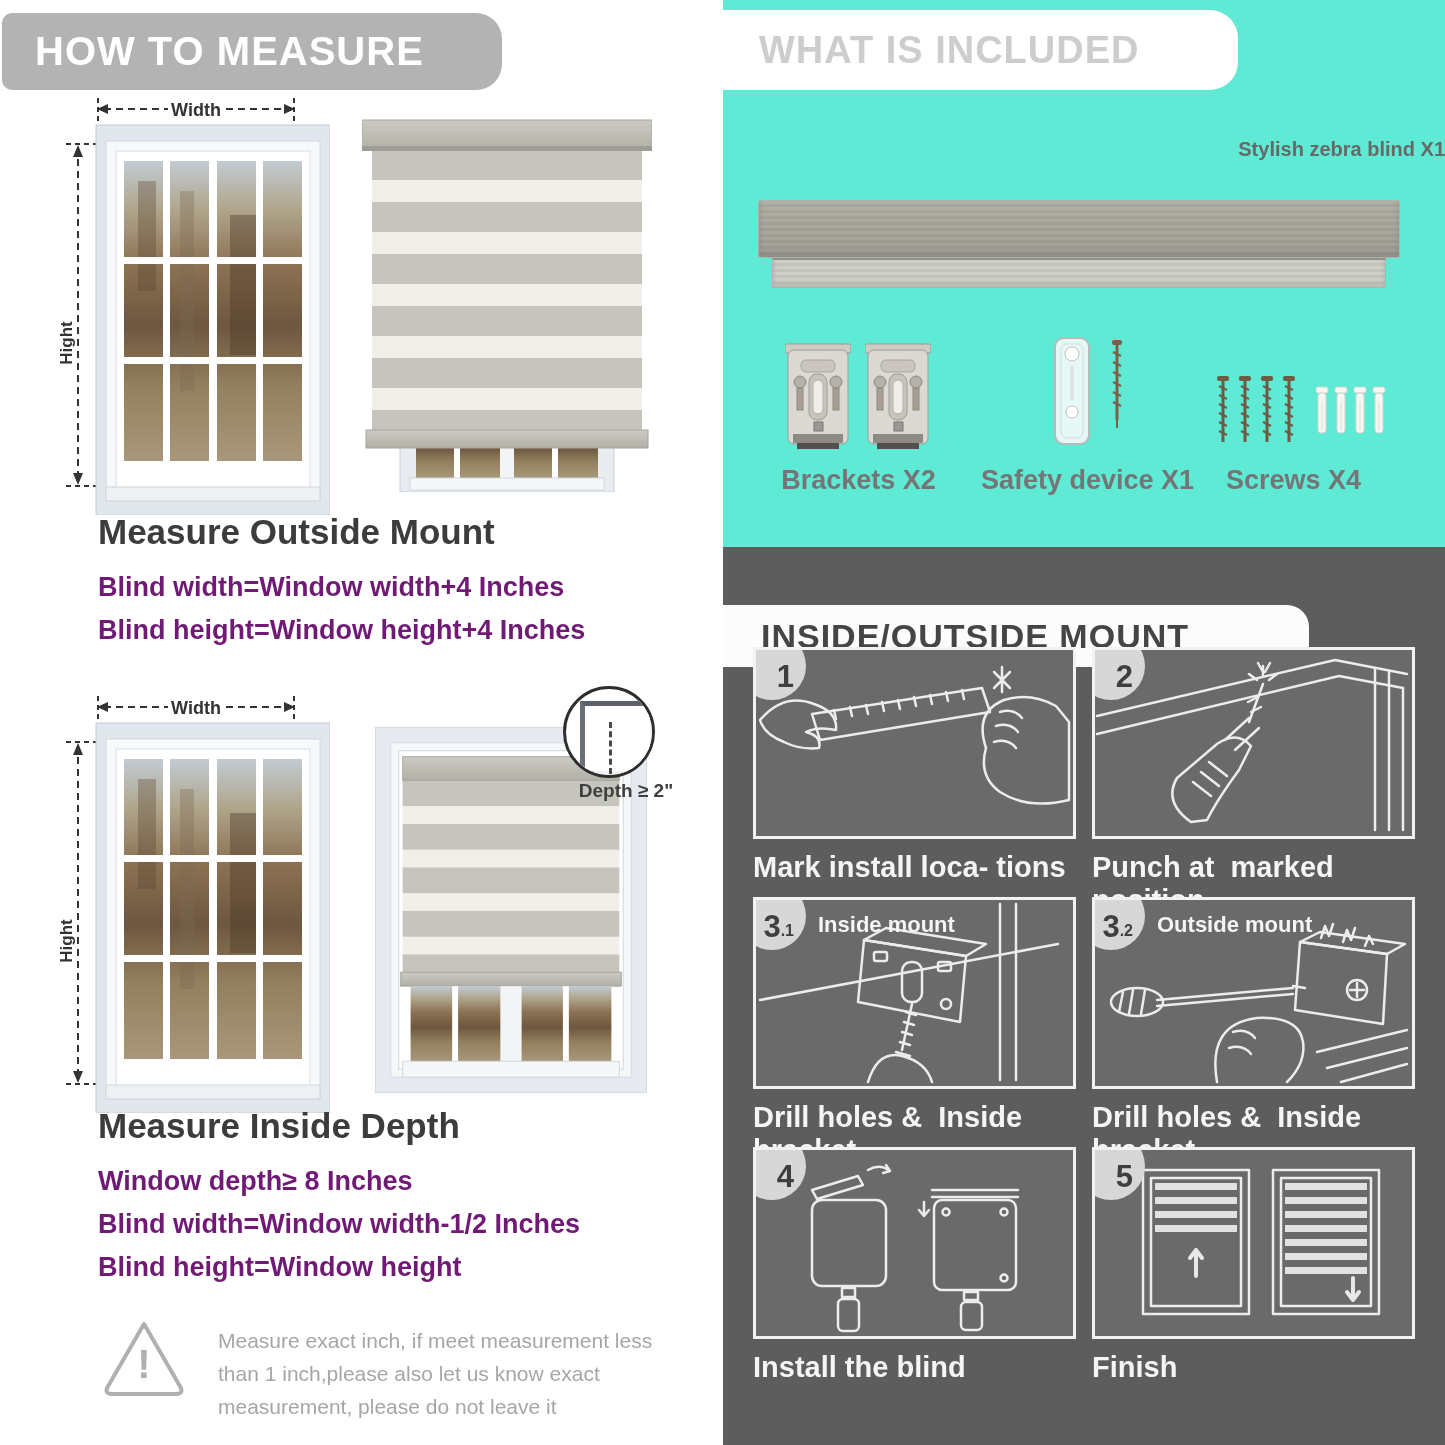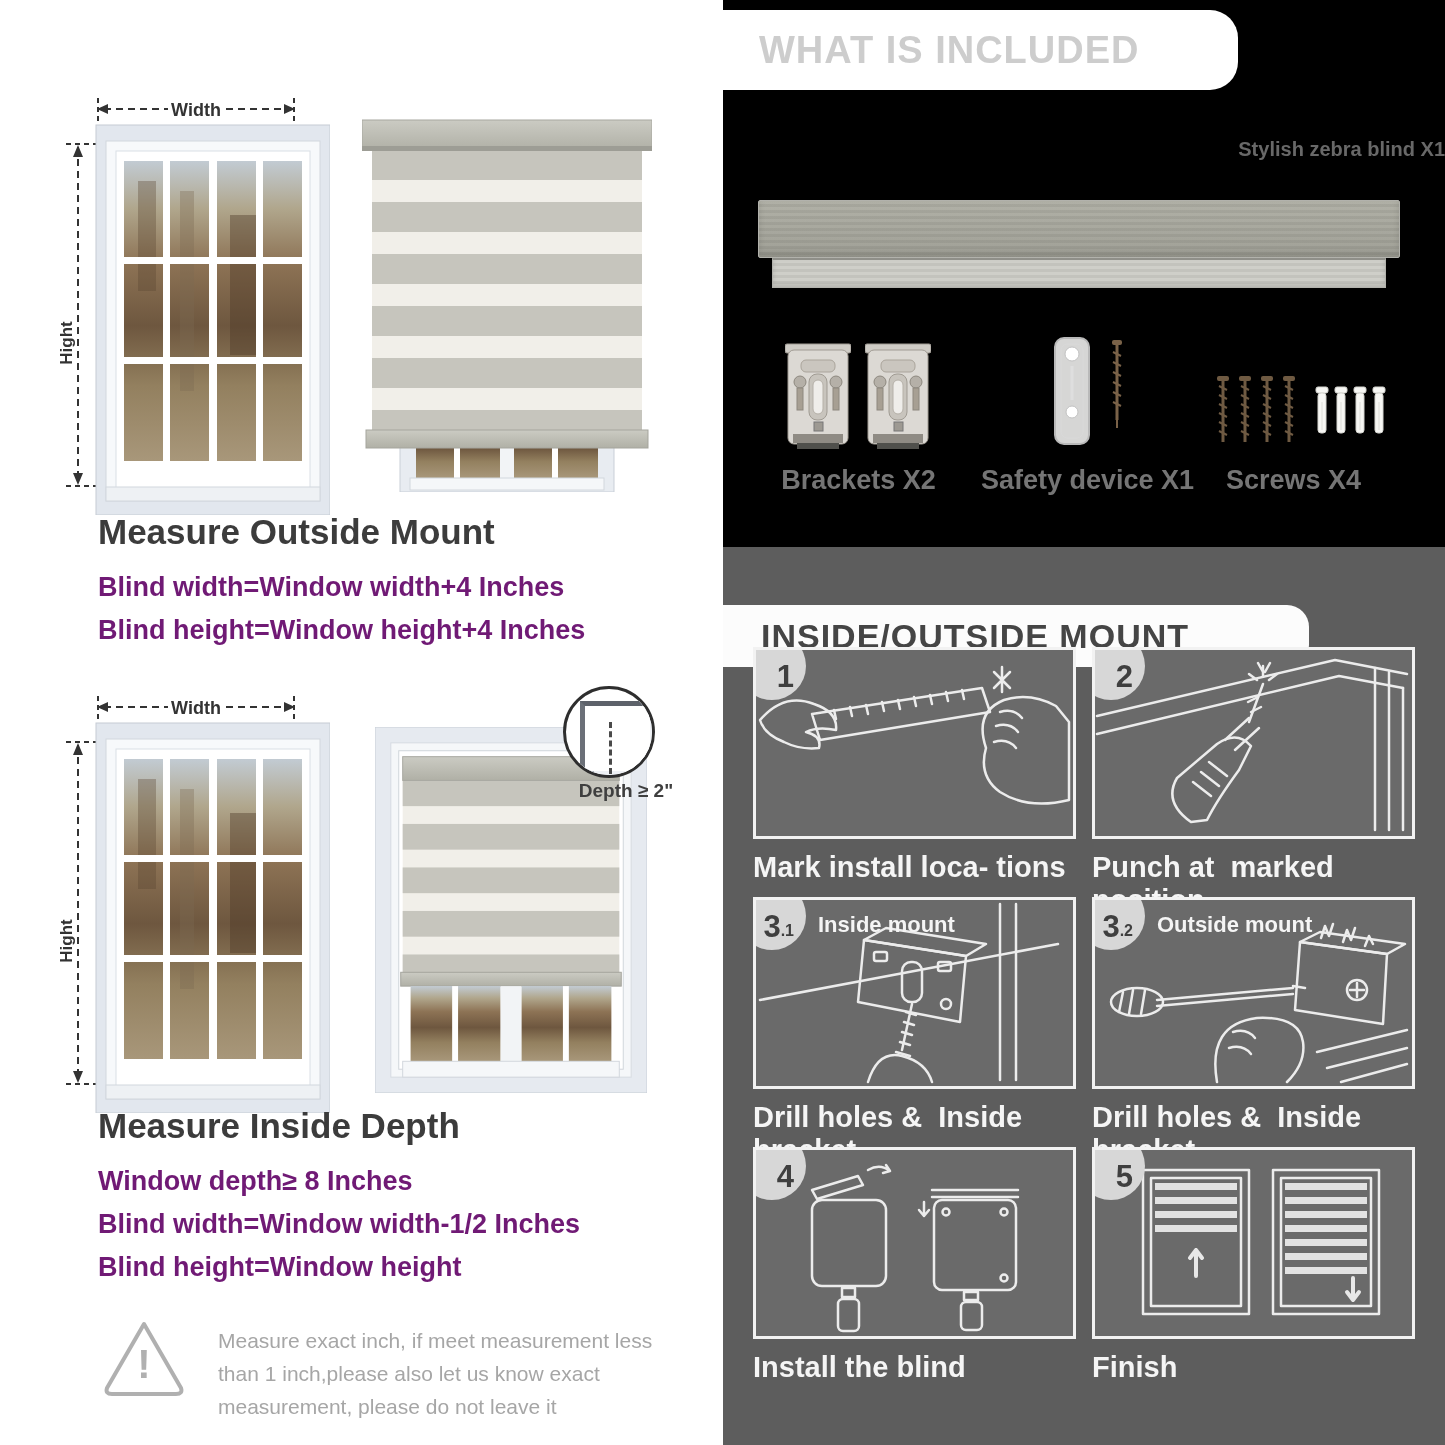--- a/index.html
+++ b/index.html
@@ -32,21 +32,21 @@
   .mtext { position:absolute; left:98px; width:600px; }
   .mtext1 { top:512px; }
   .mtext2 { top:1106px; }
   .mtext h2 { font-size:35px; font-weight:bold; color:#3c3c3c; margin-bottom:14px; }
   .mtext p { font-size:27px; font-weight:bold; color:#701a75; line-height:43px; }
 
   .warning { position:absolute; left:100px; top:1316px; width:560px; display:flex; align-items:flex-start; }
   .warning-text { margin-left:30px; width:440px; font-size:21px; color:#a6a6a6; line-height:33px; padding-top:8px; }
 
   
-  .right-top { position:absolute; left:723px; top:0; width:722px; height:707px; background:#000000; }
+  .right-top { position:absolute; left:723px; top:0; width:722px; height:707px; background:#5eead4; }
   .included-header { position:absolute; left:0; top:10px; width:515px; height:80px;
     background:#ffffff; border-radius:0 28px 28px 0; color:#cdcdcd;
     font-size:38px; font-weight:bold; line-height:80px; padding-left:36px; letter-spacing:1px; }
   .product-label { position:absolute; left:0; top:138px; width:722px; text-align:right;
     font-size:20px; font-weight:bold; color:#686868; }
   .headrail { position:absolute; left:35px; top:200px; width:642px; }
   .rail-main { height:58px; border:1px solid #b2b2ac; border-radius:2px;
     background:repeating-linear-gradient(180deg,#d2d2cc 0 3px,#c6c6c0 3px 6px),linear-gradient(180deg,#d6d6d0,#c2c2bc);
     background-blend-mode:multiply; box-shadow:inset 0 -4px 6px rgba(0,0,0,0.12); }
   .rail-sub { height:30px; margin:0 14px; border:1px solid #b2b2ac; border-top:2px solid #8f8f89;
@@ -96,20 +96,21 @@
       <stop offset="0" stop-color="#cbcbc3"></stop>
         <stop offset="1" stop-color="#b0b0a6"></stop>
     </linearGradient>
   </defs>
 </svg>
 
 <div class="canvas">
 
   <div class="left-col">
 
+    <div class="howto-header">HOW TO MEASURE</div>
 
     <div class="winfig winfig1">
       <svg viewBox="0 0 270 420">
         <g stroke="#333" stroke-width="2" fill="none">
           <line x1="44" y1="14" x2="108" y2="14" stroke-dasharray="7 5"></line>
           <line x1="166" y1="14" x2="228" y2="14" stroke-dasharray="7 5"></line>
           <line x1="38" y1="3" x2="38" y2="29" stroke-dasharray="5 4"></line>
           <line x1="234" y1="3" x2="234" y2="29" stroke-dasharray="5 4"></line>
           <line x1="18" y1="52" x2="18" y2="388" stroke-dasharray="7 5"></line>
           <line x1="6" y1="49" x2="38" y2="49" stroke-dasharray="5 4"></line>

